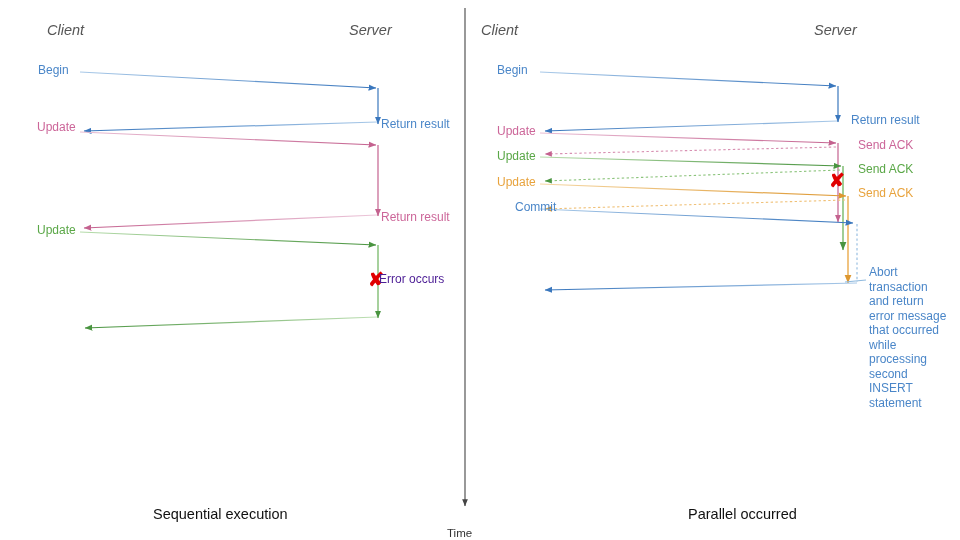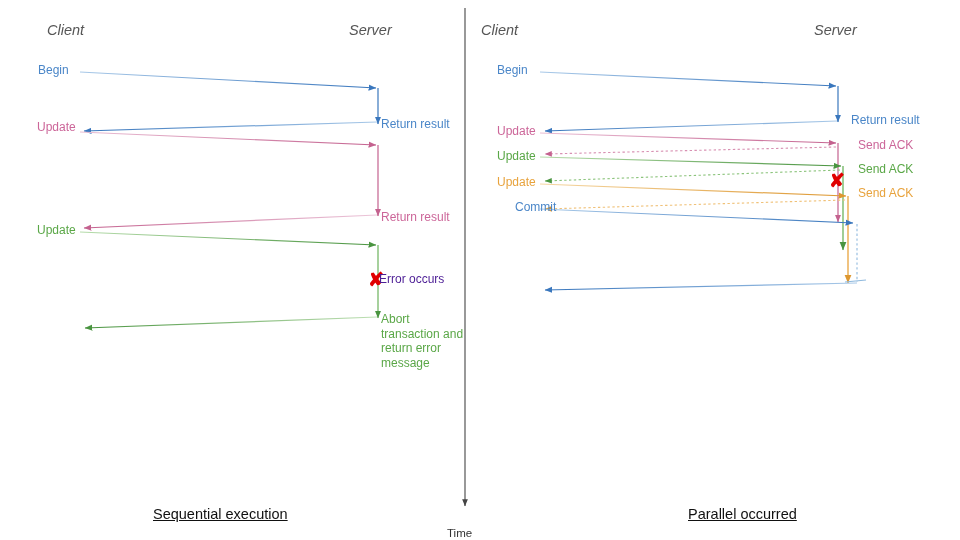--- a/index.html
+++ b/index.html
@@ -32,21 +32,20 @@
   }
   .lbl.wrap { white-space: normal; }
   .actor {
     font-style: italic;
     font-size: 14.5px;
     color: #555555;
   }
   .caption {
     font-size: 14.5px;
     color: #111111;
-    text-decoration: underline;
   }
   .timelbl {
     font-size: 11.5px;
     color: #333333;
     margin-top: 15px;
   }
   .xmark {
     position: absolute;
     font-weight: bold;
     font-size: 19px;
@@ -172,38 +171,38 @@
   <div class="lbl" style="left:38px; top:63px; color:#4a86c8;">Begin</div>
   <div class="lbl" style="left:37px; top:120px; color:#cc6699;">Update</div>
   <div class="lbl" style="left:37px; top:223px; color:#5aa747;">Update</div>
 
   <div class="lbl" style="left:381px; top:117px; color:#4a86c8;">Return result</div>
   <div class="lbl" style="left:381px; top:210px; color:#cc6699;">Return result</div>
 
   <div class="xmark" style="left:368px; top:270px;">✘</div>
   <div class="lbl" style="left:379px; top:272px; color:#4c1d95;">Error occurs</div>
 
-  <div class="lbl wrap" style="left:381px; top:312px; width:84px; color:#5aa747;">Abort transaction and return error message</div>
 
   <div class="lbl caption" style="left:153px; top:507px;">Sequential execution</div>
 
   <div class="lbl actor" style="left:481px; top:23px;">Client</div>
   <div class="lbl actor" style="left:814px; top:23px;">Server</div>
 
   <div class="lbl" style="left:497px; top:63px; color:#4a86c8;">Begin</div>
   <div class="lbl" style="left:497px; top:124px; color:#cc6699;">Update</div>
   <div class="lbl" style="left:497px; top:149px; color:#5aa747;">Update</div>
   <div class="lbl" style="left:497px; top:175px; color:#e8a33d;">Update</div>
   <div class="lbl" style="left:491px; top:200px; color:#4a86c8;margin-left:24px;">Commit</div>
 
   <div class="lbl" style="left:851px; top:113px; color:#4a86c8;">Return result</div>
   <div class="lbl" style="left:858px; top:138px; color:#cc6699;">Send ACK</div>
   <div class="lbl" style="left:858px; top:162px; color:#5aa747;">Send ACK</div>
   <div class="lbl" style="left:858px; top:186px; color:#e8a33d;">Send ACK</div>
 
   <div class="xmark" style="left:829px; top:171px;">✘</div>
 
+  <div class="lbl wrap" style="left:869px; top:265px; width:82px; color:#4a86c8;">Abort transaction and return error message that occurred while processing second INSERT statement</div>
 
   <div class="lbl caption" style="left:688px; top:507px;">Parallel occurred</div>
 
   <div class="lbl timelbl" style="left:447px; top:511px;">Time</div>
 
 </div>
 
 </body></html>

